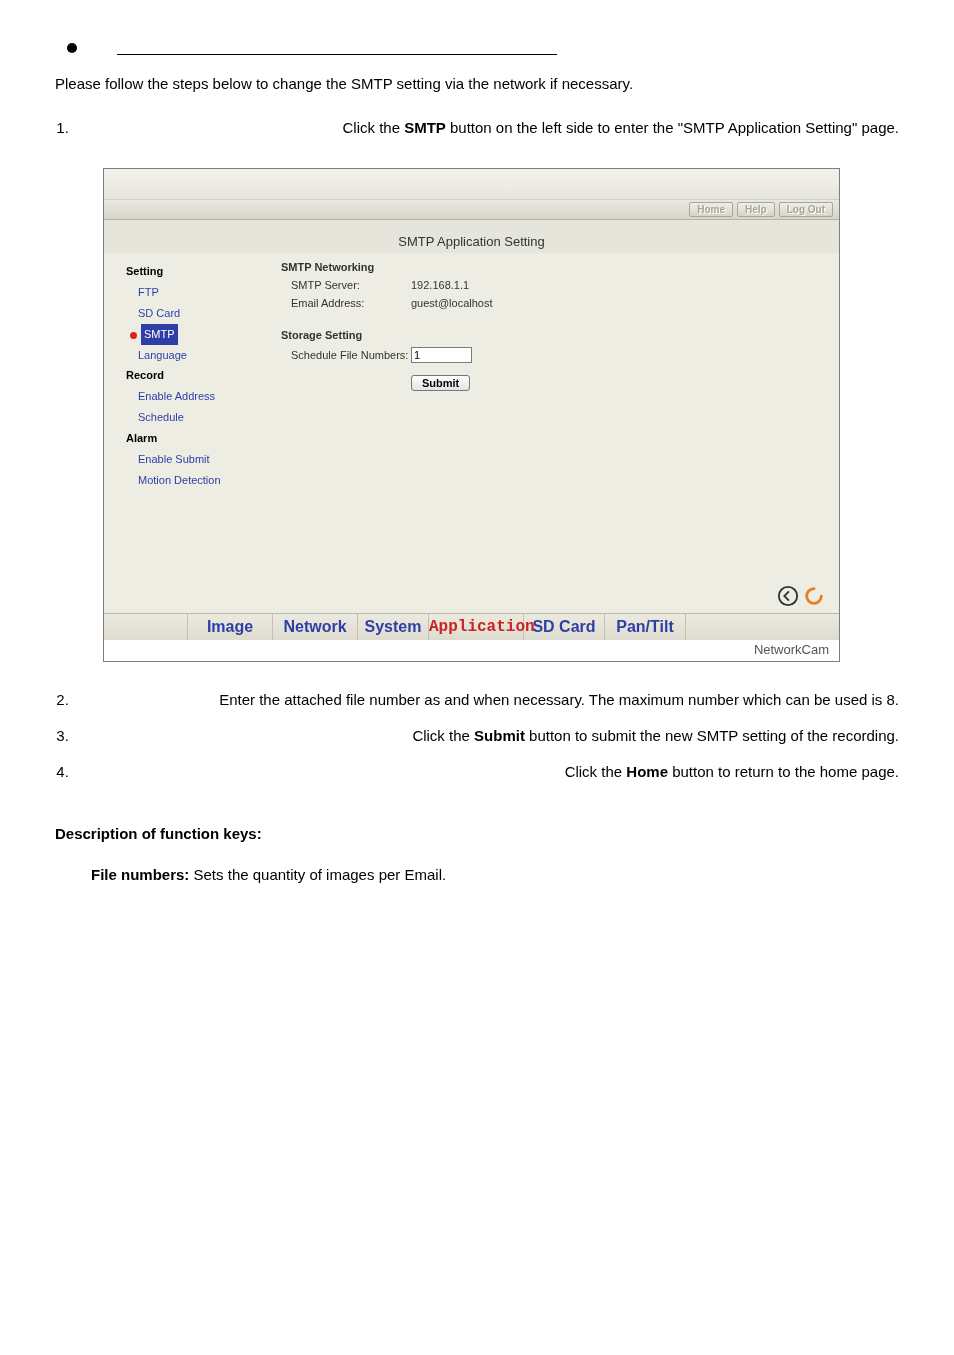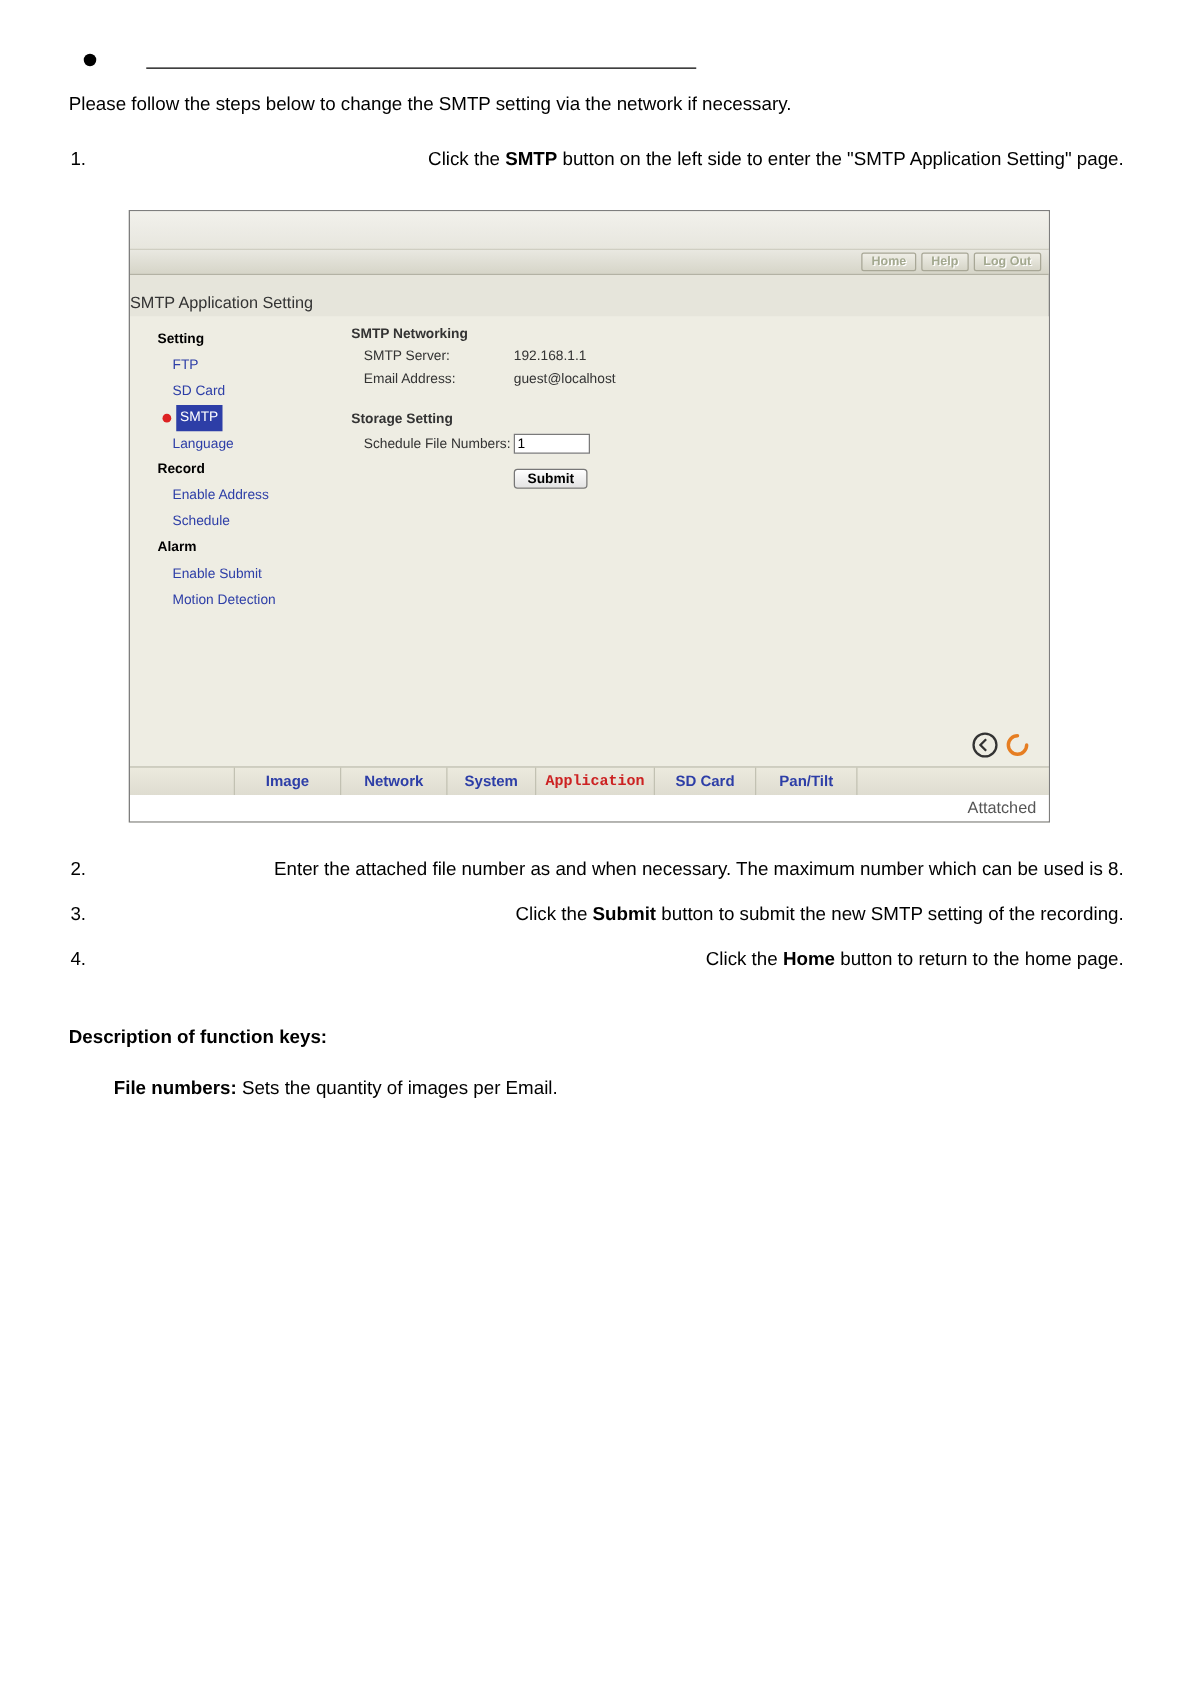--- a/index.html
+++ b/index.html
@@ -74,21 +74,21 @@
     text-shadow: 1px 1px 0 #fff;
     font-weight: bold;
   }
   .content-area {
     display: flex;
     background: #eeede3;
     min-height: 360px;
     position: relative;
   }
   .page-title {
-    text-align: left;
+    text-align: center;
     font-size: 13px;
     font-family: "Trebuchet MS", Verdana, sans-serif;
     padding: 14px 0 4px 0;
     color: #333;
   }
   .sidebar {
     width: 155px;
     padding: 8px 0 0 22px;
     font-size: 11px;
     line-height: 1.9;
@@ -139,21 +139,21 @@
     right: 14px;
     bottom: 6px;
     display: flex;
     gap: 4px;
     align-items: center;
   }
   .tabs {
     display: flex;
     border-top: 1px solid #b8b7a8;
     background: linear-gradient(#eceade,#dedcd0);
-    font-size: 12px;
+    font-size: 16px;
     font-weight: bold;
     color: #2d3ea7;
   }
   .tabs-spacer { width: 83px; border-right: 1px solid #c2c1b2; }
   .tab {
     padding: 4px 0;
     border-right: 1px solid #c2c1b2;
     text-align: center;
     flex: none;
   }
@@ -258,21 +258,21 @@
   <div class="tabs">
     <div class="tabs-spacer"></div>
     <div class="tab w-image">Image</div>
     <div class="tab w-net">Network</div>
     <div class="tab w-sys">System</div>
     <div class="tab w-app">Application</div>
     <div class="tab w-sd">SD Card</div>
     <div class="tab w-pt">Pan/Tilt</div>
     <div class="tabs-end"></div>
   </div>
-  <div class="brand">Attatched</div>
+  <div class="brand">NetworkCam</div>
 </div>
 
 <ol start="2">
   <li><span>Enter the attached file number as and when necessary. The maximum number which can be used is 8.</span></li>
   <li>
     <span>Click the </span><span class="bold">Submit</span><span> button to submit the new SMTP setting of the recording.</span>
   </li>
   <li>
     <span>Click the </span><span class="bold">Home</span><span> button to return to the home page.</span>
   </li>

